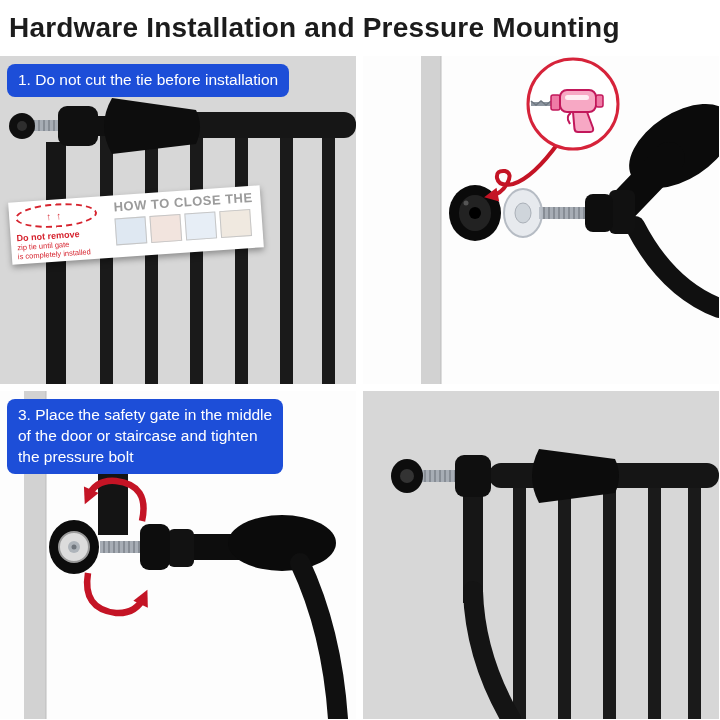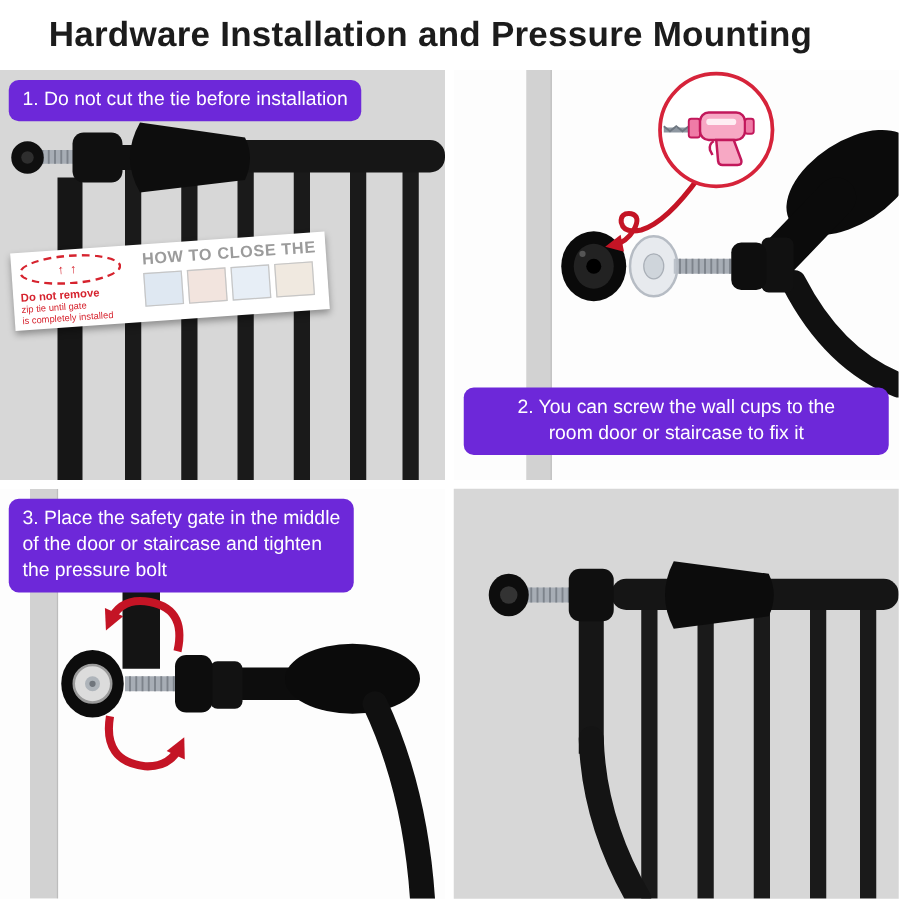--- a/index.html
+++ b/index.html
@@ -1,25 +1,25 @@
 <!DOCTYPE html>
 <html><head>
 <meta charset="utf-8">
 <style>
   html,body{margin:0;padding:0;background:#ffffff;}
   body{width:720px;height:720px;font-family:"Liberation Sans",sans-serif;overflow:hidden;}
   .page{width:720px;height:720px;position:relative;}
   .title{height:56px;display:flex;align-items:center;padding-left:9px;
-         font-size:28px;font-weight:800;color:#1c1c1c;letter-spacing:.2px;margin-left:30px;}
+         font-size:28px;font-weight:800;color:#1c1c1c;letter-spacing:.2px;}
   .grid{display:grid;grid-template-columns:356px 356px;grid-template-rows:328px 328px;gap:7px;}
   .panel{position:relative;overflow:hidden;}
   .panel svg{position:absolute;left:0;top:0;width:100%;height:100%;display:block;}
   .panel-1,.panel-4{background:#d7d7d7;}
   .panel-2,.panel-3{background:#fdfdfd;}
-  .step-label{position:absolute;background:#6d28d9;color:#ffffff;border-radius:8px;
+  .step-label{position:absolute;background:#1d4ed8;color:#ffffff;border-radius:8px;
               padding:6px 11px;font-size:15.5px;line-height:1.35;white-space:pre-line;z-index:5;}
   .label-1{left:7px;top:8px;white-space:nowrap;}
   .label-2{left:8px;right:8px;bottom:20px;text-align:center;}
   .label-3{left:7px;top:8px;}
   .label-4{right:12px;bottom:18px;text-align:center;}
   
   .banner{position:absolute;left:10px;top:138px;width:252px;height:62px;background:#ffffff;
           transform:rotate(-4deg);box-shadow:0 3px 6px rgba(0,0,0,.35);
           display:flex;gap:7px;padding:4px 6px;box-sizing:border-box;z-index:3;}
   .banner-left{width:92px;flex:none;}
@@ -132,22 +132,20 @@
             <path d="M168 45 l5 4 l5 -4 l5 4 l5 -4" stroke="#6e7781" stroke-width="1.5" fill="none"></path>
             <rect x="188" y="39" width="9" height="15" rx="2" fill="#ef7ba6" stroke="#c2185b" stroke-width="1.5"></rect>
             <rect x="197" y="34" width="36" height="22" rx="7" fill="#f7a8c4" stroke="#c2185b" stroke-width="2"></rect>
             <rect x="202" y="39" width="24" height="5" rx="2.5" fill="#ffffff" opacity="0.8"></rect>
             <path d="M210 56 h14 l6 16 q1 4 -3 4 h-12 q-3 0 -3.5 -3 Z" fill="#f7a8c4" stroke="#c2185b" stroke-width="2"></path>
             <path d="M208 57 q-4 2 -3 7 l2 4" stroke="#c2185b" stroke-width="2" fill="none"></path>
             <rect x="233" y="39" width="7" height="12" rx="2" fill="#ef7ba6" stroke="#c2185b" stroke-width="1.5"></rect>
           </g>
         </g>
       </svg>
-      <div class="step-label label-2">2. You can screw the wall cups to the
-room door or staircase to fix it</div>
     </div>
 
     <div class="panel panel-3">
       <svg viewBox="0 0 356 328">
         <defs>
           <marker id="arr3" markerUnits="userSpaceOnUse" markerWidth="18" markerHeight="18" refX="9" refY="9" orient="auto">
             <path d="M1 1 L17 9 L1 17 Z" fill="#c41425"></path>
           </marker>
         </defs>
         <g>

